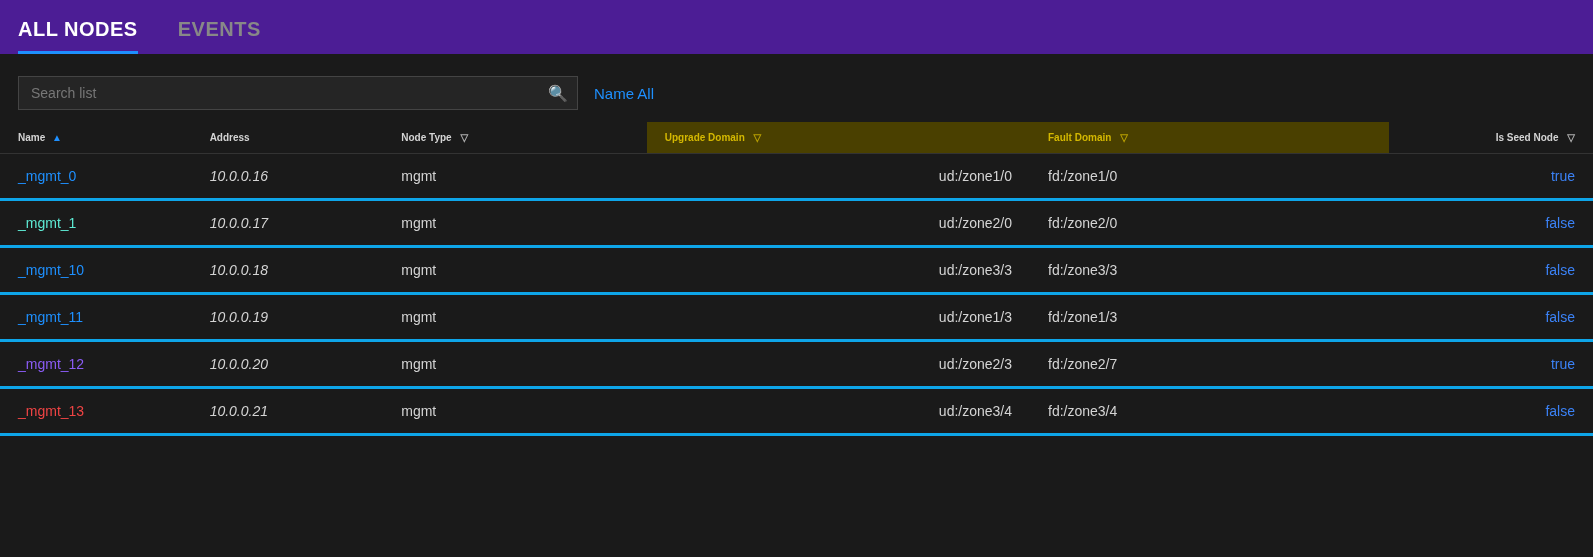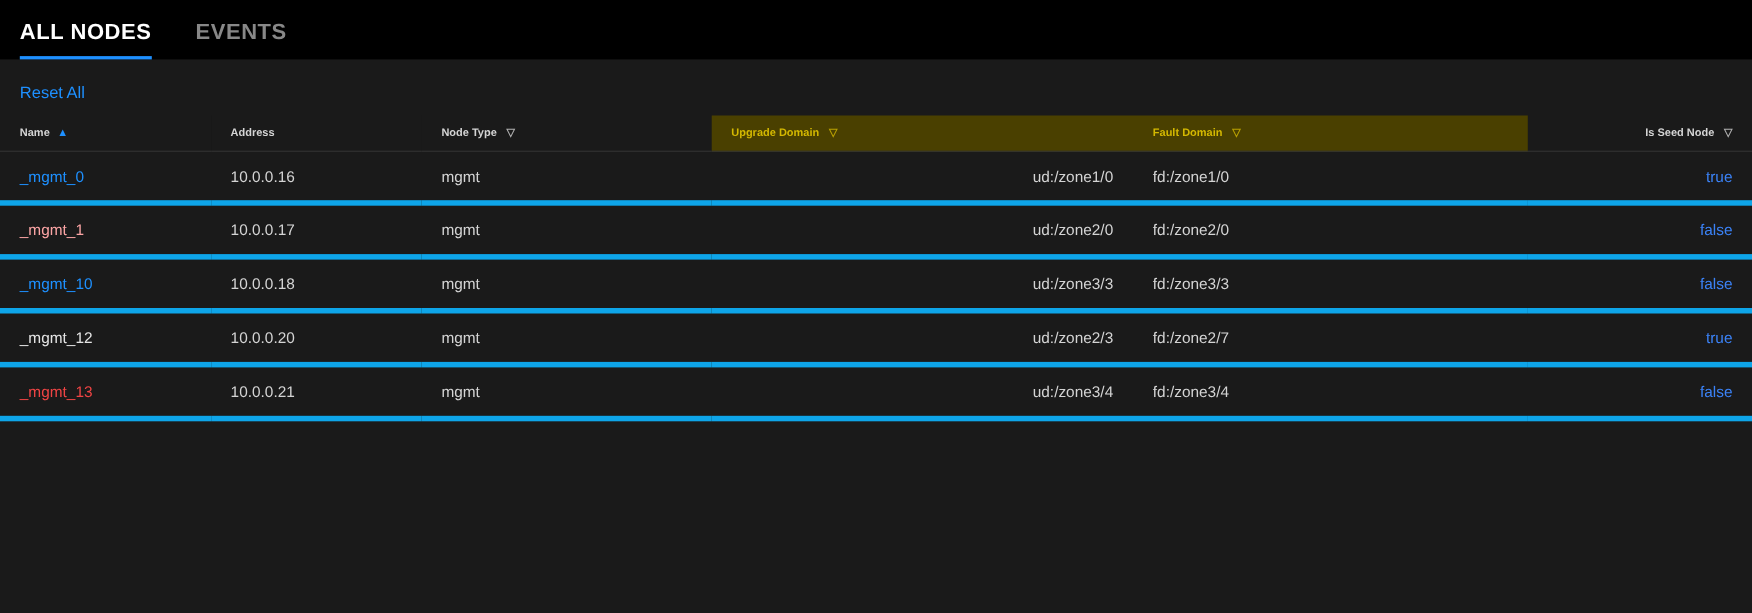--- a/index.html
+++ b/index.html
@@ -11,21 +11,21 @@
       width: 1593px;
       min-height: 557px;
       overflow: hidden;
     }
 
     
     .tab-bar {
       display: flex;
       padding: 18px 0 0 18px;
       gap: 40px;
-      background: #000000;
+      background: #4c1d95;
       text-align: center;
     }
     .tab {
       font-size: 20px;
       font-weight: 600;
       color: #888;
       padding-bottom: 10px;
       cursor: pointer;
       letter-spacing: 0.5px;
       text-transform: uppercase;
@@ -102,33 +102,34 @@
     }
     thead th .sort-arrow {
       margin-left: 4px;
       color: #1e90ff;
     }
     thead th .filter-icon {
       margin-left: 6px;
       opacity: 0.8;
     }
     tbody tr {
-      border-bottom: 5px solid #0ea5e9;
+      border-bottom: 3px solid #0ea5e9;
     }
     tbody td {
       padding: 14px 18px;
       font-size: 14px;
       white-space: nowrap;
     }
     tbody td.name-cell {
       color: #1e90ff;
       font-weight: 500;
     }
     tbody td.address-cell {
       color: #d4d4d4;
+      font-style: italic;
     }
     tbody td.type-cell {
       color: #d4d4d4;
     }
     tbody td.upgrade-cell {
       color: #d4d4d4;
       text-align: right;
     }
     tbody td.fault-cell {
       color: #d4d4d4;
@@ -147,21 +148,25 @@
   </style>
 </head>
 <body>
 
 <div class="tab-bar">
   <div class="tab active">ALL NODES</div>
   <div class="tab">EVENTS</div>
 </div>
 
 <div class="search-area">
-  <button class="reset-all-btn">Reset All</button>
+  <div class="search-wrapper">
+    <input class="search-input" type="text" placeholder="Search list" style="">
+    <span class="search-icon-wrapper">🔍</span>
+  </div>
+  <button class="reset-all-btn">Name All</button>
 </div>
 
 <div class="table-container">
   <table>
     <thead>
       <tr>
         <th class="col-name">
           <span>Name</span>
           <span class="sort-arrow">▲</span>
         </th>
@@ -189,37 +194,45 @@
     <tbody id="table-body">
     <tr>
       <td class="name-cell col-name"><a style="color:#1e90ff;text-decoration:none;cursor:pointer;">_mgmt_0</a></td>
       <td class="address-cell col-address">10.0.0.16</td>
       <td class="type-cell col-nodetype">mgmt</td>
       <td class="upgrade-cell col-upgrade">ud:/zone1/0</td>
       <td class="fault-cell col-fault">fd:/zone1/0</td>
       <td class="seed-cell col-seed">true</td>
     </tr>
         <tr>
-      <td class="name-cell col-name"><a style="color:#fca5a5;text-decoration:none;cursor:pointer;">_mgmt_1</a></td>
+      <td class="name-cell col-name"><a style="color:#5eead4;text-decoration:none;cursor:pointer;">_mgmt_1</a></td>
       <td class="address-cell col-address">10.0.0.17</td>
       <td class="type-cell col-nodetype">mgmt</td>
       <td class="upgrade-cell col-upgrade">ud:/zone2/0</td>
       <td class="fault-cell col-fault">fd:/zone2/0</td>
       <td class="seed-cell col-seed">false</td>
     </tr>
         <tr>
       <td class="name-cell col-name"><a style="color:#1e90ff;text-decoration:none;cursor:pointer;">_mgmt_10</a></td>
       <td class="address-cell col-address">10.0.0.18</td>
       <td class="type-cell col-nodetype">mgmt</td>
       <td class="upgrade-cell col-upgrade">ud:/zone3/3</td>
       <td class="fault-cell col-fault">fd:/zone3/3</td>
       <td class="seed-cell col-seed">false</td>
     </tr>
         <tr>
-      <td class="name-cell col-name"><a style="color:#e5e5e5;text-decoration:none;cursor:pointer;margin-top:22px;">_mgmt_12</a></td>
+      <td class="name-cell col-name"><a style="color:#1e90ff;text-decoration:none;cursor:pointer;">_mgmt_11</a></td>
+      <td class="address-cell col-address">10.0.0.19</td>
+      <td class="type-cell col-nodetype">mgmt</td>
+      <td class="upgrade-cell col-upgrade">ud:/zone1/3</td>
+      <td class="fault-cell col-fault">fd:/zone1/3</td>
+      <td class="seed-cell col-seed">false</td>
+    </tr>
+        <tr>
+      <td class="name-cell col-name"><a style="color:#8b5cf6;text-decoration:none;cursor:pointer;margin-top:22px;">_mgmt_12</a></td>
       <td class="address-cell col-address">10.0.0.20</td>
       <td class="type-cell col-nodetype">mgmt</td>
       <td class="upgrade-cell col-upgrade">ud:/zone2/3</td>
       <td class="fault-cell col-fault">fd:/zone2/7</td>
       <td class="seed-cell col-seed">true</td>
     </tr>
         <tr>
       <td class="name-cell col-name"><a style="color:#ef4444;text-decoration:none;cursor:pointer;">_mgmt_13</a></td>
       <td class="address-cell col-address">10.0.0.21</td>
       <td class="type-cell col-nodetype">mgmt</td>

